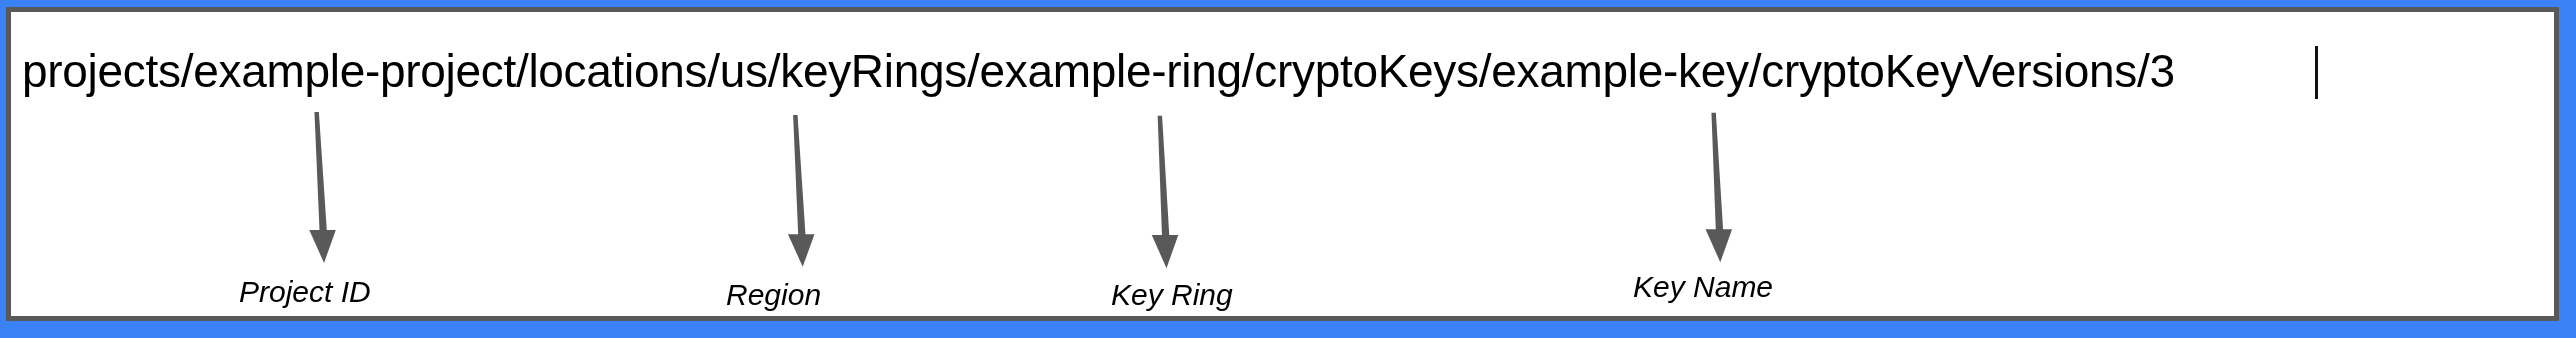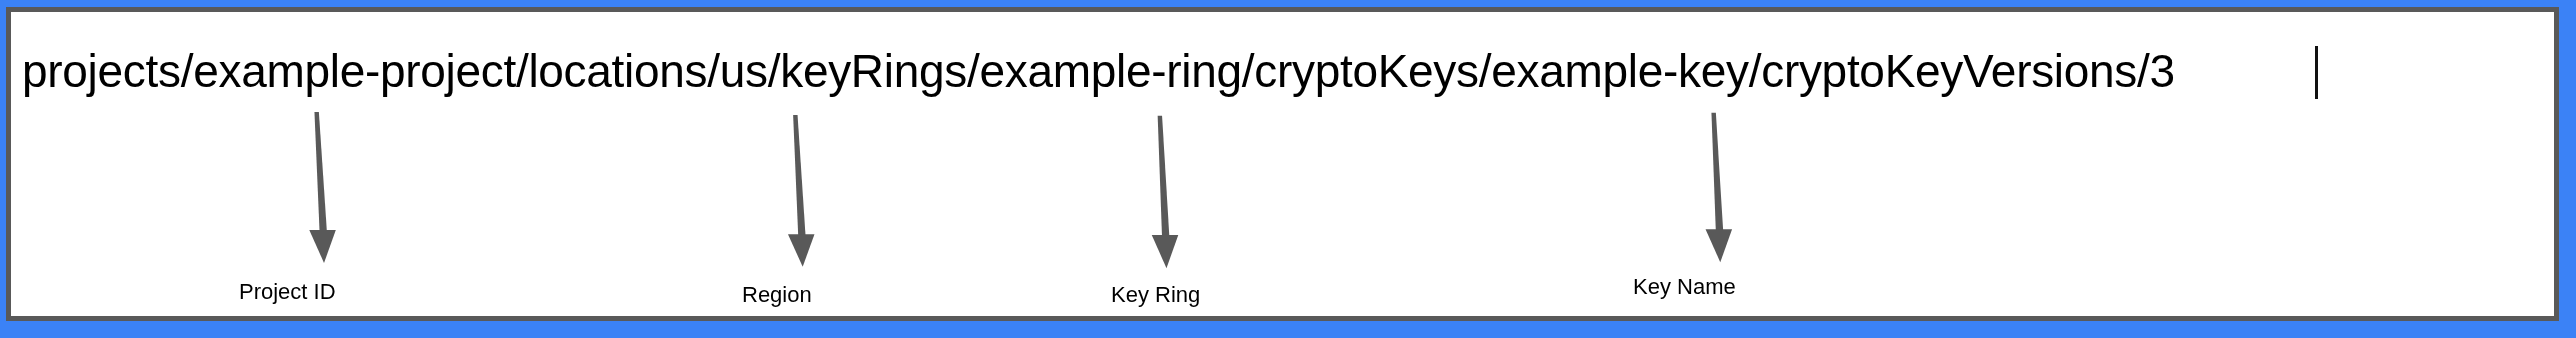--- a/index.html
+++ b/index.html
@@ -55,27 +55,28 @@
     left: 0;
     top: 0;
     width: 2576px;
     height: 339px;
     pointer-events: none;
   }
   
   .callout-label {
     position: absolute;
     font-family: "Liberation Sans", sans-serif;
-    font-size: 22px;
+    font-size: 30px;
     line-height: 34px;
     color: #000000;
     white-space: pre;
+    font-style: italic;
   }
   #label-project-id { left: 239px;  top: 275px; }
-  #label-region     { left: 742px; top: 278px; }
+  #label-region     { left: 726px; top: 278px; }
   #label-key-ring   { left: 1111px; top: 278px; }
   #label-key-name   { left: 1633px; top: 270px; }
 </style>
 </head>
 <body>
 
 <div id="canvas">
 
   <div id="frame"></div>
 

